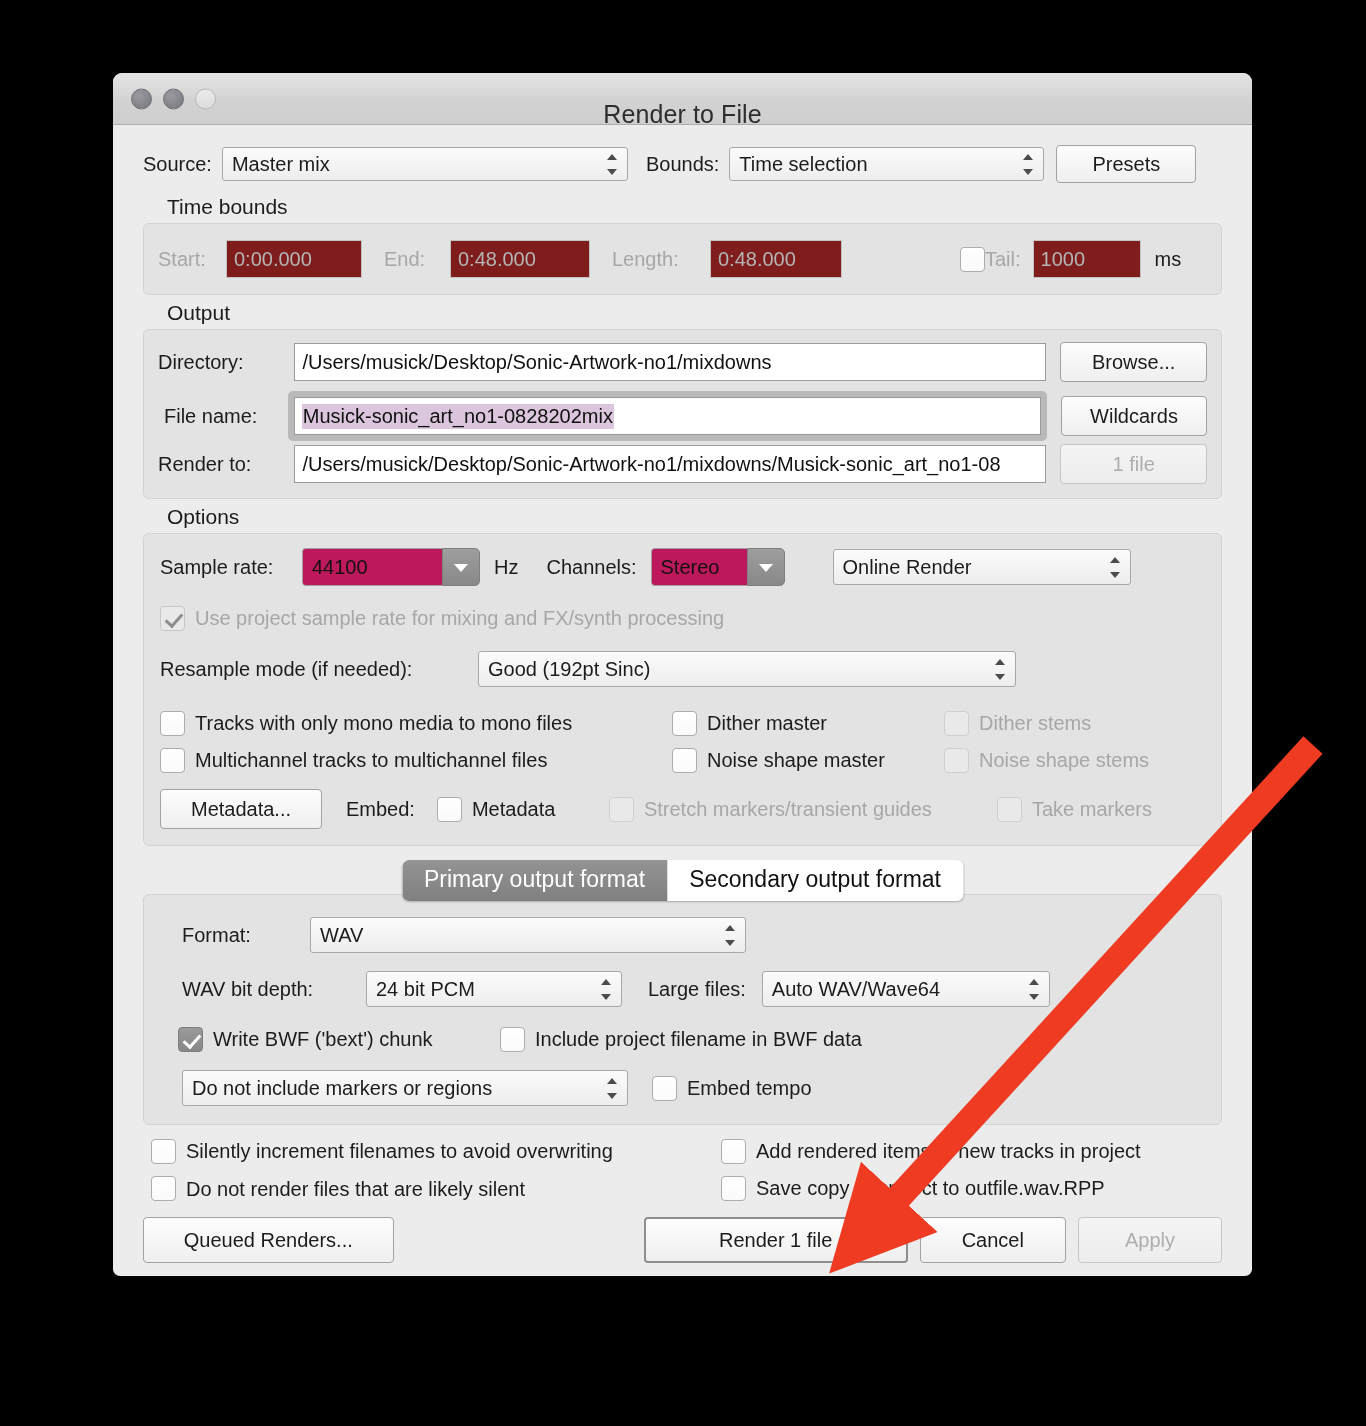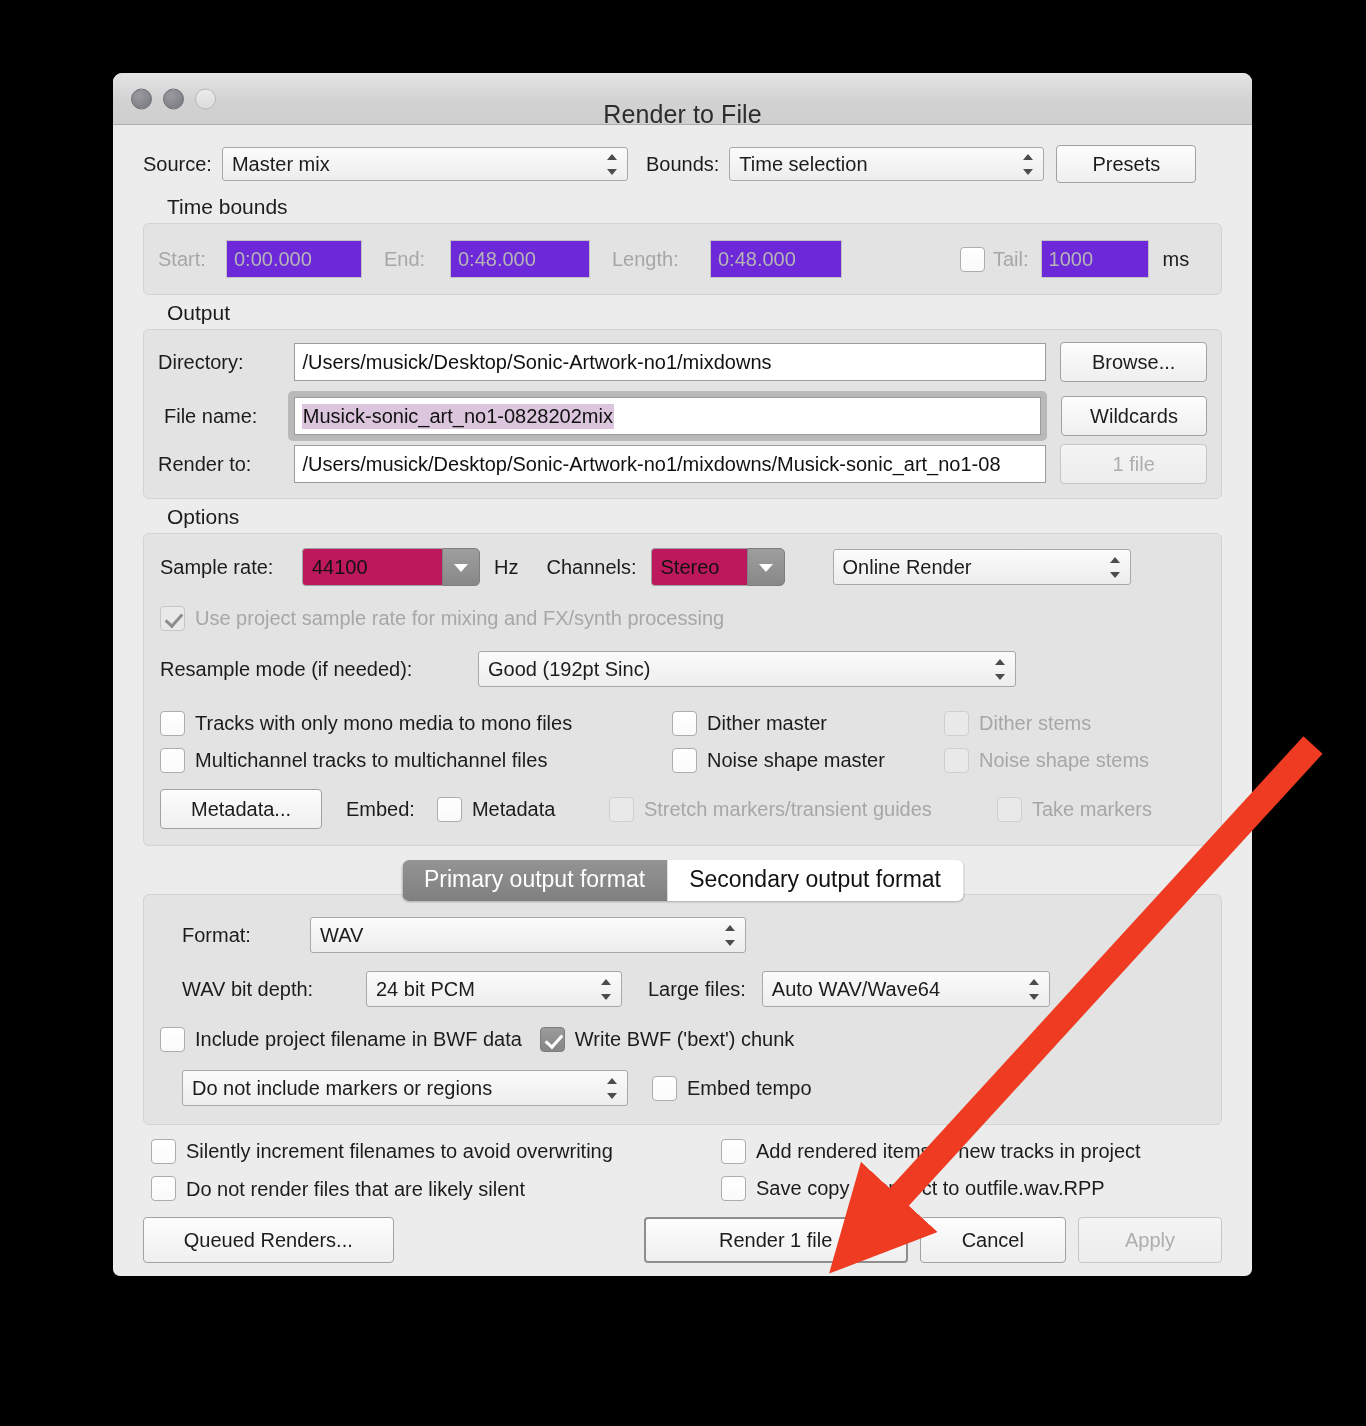--- a/index.html
+++ b/index.html
@@ -105,21 +105,21 @@
   
   .tf {
     background: #ffffff;
     border: 1px solid #9b9b9b;
     height: 38px;
     font-size: 20px; color: #111;
     display: flex; align-items: center;
     padding: 0 7px;
     white-space: nowrap; overflow: hidden;
   }
-  .tf.dis { background: #6d28d9; color: #b5b5b5; border-color:#c2c2c2; }
+  .tf.dis { background: #7f1d1d; color: #b5b5b5; border-color:#c2c2c2; }
   .focusring {
     border: 4px solid #b9b9b9;
     border-radius: 5px;
     padding: 2px;
     background: #b9b9b9;
   }
   .sel { background: #dcc6dd; padding: 1px 1px; }
 
   
   .cb { display: inline-flex; align-items: center; gap: 10px; }
@@ -235,21 +235,21 @@
           <div class="row">
             <span class="lbl dis" style="width:68px;">Start:</span>
             <div class="tf dis" style="width:136px;">0:00.000</div>
             <span class="lbl dis" style="width:66px; margin-left:22px;">End:</span>
             <div class="tf dis" style="width:140px;">0:48.000</div>
             <span class="lbl dis" style="width:98px; margin-left:22px;">Length:</span>
             <div class="tf dis" style="width:132px;">0:48.000</div>
             <span class="cb" style="margin-left:118px;">
               <span class="box"></span>
             </span>
-            <span class="lbl dis" style="margin-left:8px;">Tail:</span>
+            <span class="lbl dis" style="margin-left:0;">Tail:</span>
             <div class="tf dis" style="width:108px; margin-left:12px;">1000</div>
             <span class="lbl" style="margin-left:14px;">ms</span>
           </div>
         </div>
       </div>
 
       <div class="group">
         <div class="group-title">Output</div>
         <div class="group-body" style="padding:12px 14px 14px 14px;">
 
@@ -404,27 +404,27 @@
           <div class="popup" style="width:288px; height:36px; margin-left:16px;">
             <span>Auto WAV/Wave64</span>
             <span class="chev">
                 <i class="up"></i>
                 <i class="dn"></i>
               </span>
           </div>
         </div>
 
         <div class="row" style="margin-top:20px;">
-          <span class="cb">
-            <span class="box"></span>
-            <span class="lbl">Include project filename in BWF data</span>
-          </span>
           <span class="cb" style="margin-left:18px; width:322px;">
             <span class="box on"></span>
             <span class="lbl">Write BWF ('bext') chunk</span>
+          </span>
+          <span class="cb">
+            <span class="box"></span>
+            <span class="lbl">Include project filename in BWF data</span>
           </span>
         </div>
 
         <div class="row" style="margin-top:18px;">
           <div class="popup" style="width:446px; height:36px; margin-left:22px;">
             <span>Do not include markers or regions</span>
             <span class="chev">
                 <i class="up"></i>
                 <i class="dn"></i>
               </span>

